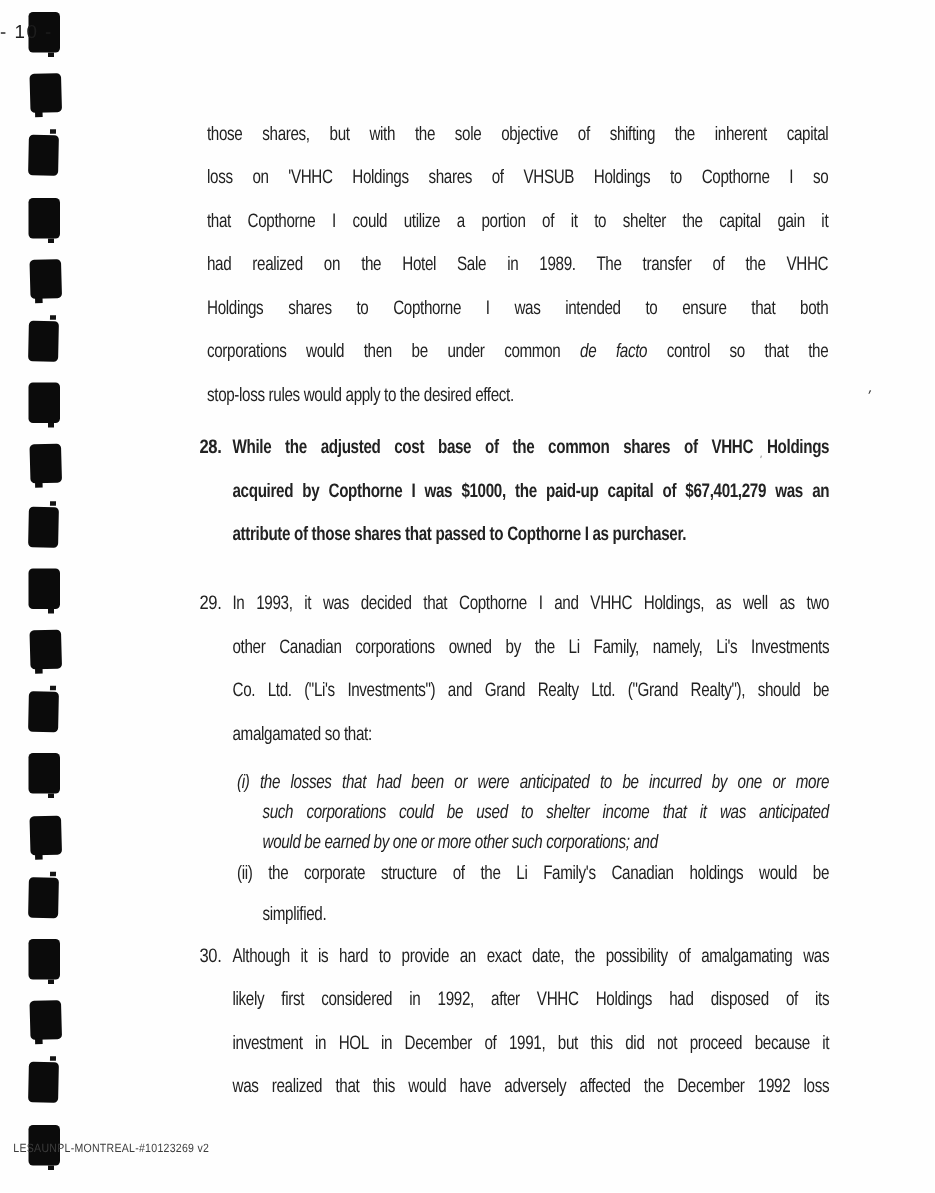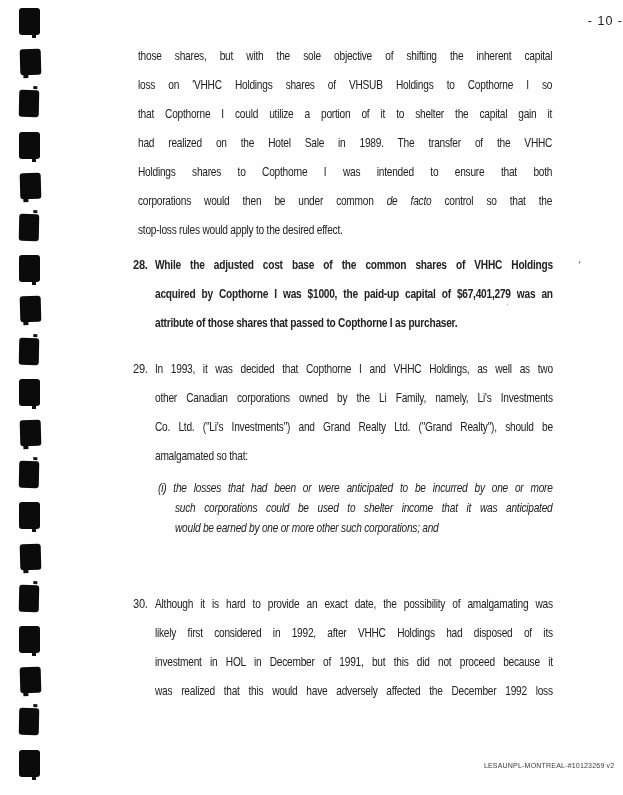--- a/index.html
+++ b/index.html
@@ -25,24 +25,24 @@
     content:""; position:absolute; right:2px; top:-4px;
     width:4px; height:3px; background:#141414;
   }
   .bmark.m0::after {
     content:""; position:absolute; right:4px; bottom:-3px;
     width:4px; height:3px; background:#101010;
   }
 
   .pagenum {
     position:absolute; top:14px; left:0; right:0;
-    text-align:right; font-size:12.5px; letter-spacing:1px; color:#1d1d1d;
+    text-align:left; font-size:12.5px; letter-spacing:1px; color:#1d1d1d;
   }
 
-  .para { position:absolute; font-size:13px; letter-spacing:-0.3px; }
+  .para { position:absolute; font-size:13px; letter-spacing:-0.3px;margin-top:33px; }
   .line {
     line-height:29px;
     transform:scaleX(0.78); transform-origin:0 0;
     white-space:normal;
   }
   .j { text-align:justify; text-align-last:justify; }
 
   
   .intro { left:138px; top:41px; width:414px; }
   .intro .line { width:531px; }
@@ -70,21 +70,21 @@
 
   .it { font-style:italic; }
 
   .stray {
     position:absolute; color:#333; font-size:10px;
     transform:rotate(14deg); line-height:10px;
   }
   .stray.faint { opacity:0.55; font-size:8px; }
 
   .footer {
-    position:absolute; top:761px; left:0; right:0; text-align:right;
+    position:absolute; top:761px; left:0; right:0; text-align:left;
     font-size:8px; color:#3c3c3c;
   }
   .footer span { display:inline-block; transform:scaleX(0.88); letter-spacing:0.2px; }
 </style>
 </head>
 <body>
 
 <div class="page">
 
   <div id="binding-strip">
@@ -135,20 +135,24 @@
     <div class="line j">Co. Ltd. ("Li's Investments") and Grand Realty Ltd. ("Grand Realty"), should be</div>
     <div class="line">amalgamated so that:</div>
   </div>
 
   <div class="para sub sub-i">
     <div class="line j">(i) the losses that had been or were anticipated to be incurred by one or more</div>
     <div class="line j wrap">such corporations could be used to shelter income that it was anticipated</div>
     <div class="line wrap">would be earned by one or more other such corporations; and</div>
   </div>
 
+  <div class="para sub sub-ii">
+    <div class="line j">(ii) the corporate structure of the Li Family's Canadian holdings would be</div>
+    <div class="line last">simplified.</div>
+  </div>
 
   <div class="para numpara p30">
     <span class="pnum">30.</span>
     <div class="line j">Although it is hard to provide an exact date, the possibility of amalgamating was</div>
     <div class="line j">likely first considered in 1992, after VHHC Holdings had disposed of its</div>
     <div class="line j">investment in HOL in December of 1991, but this did not proceed because it</div>
     <div class="line j">was realized that this would have adversely affected the December 1992 loss</div>
   </div>
 
   <div class="footer"><span>LESAUNPL-MONTREAL-#10123269 v2</span></div>

